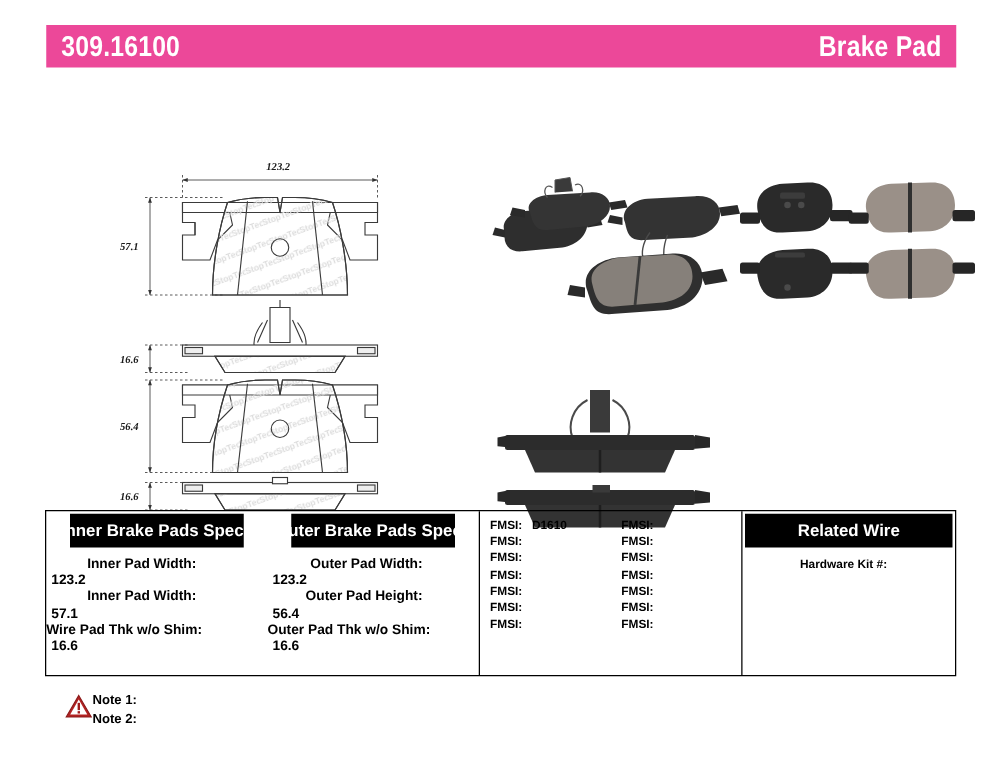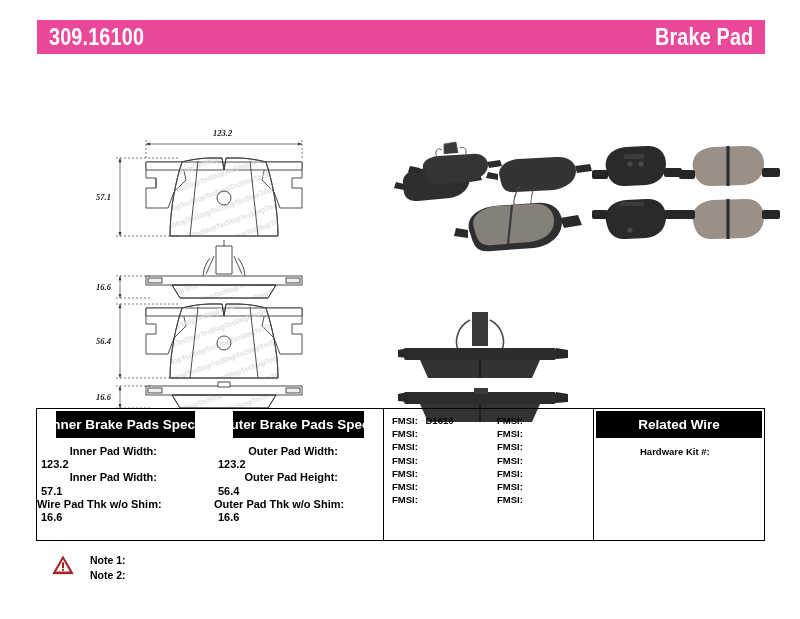--- a/index.html
+++ b/index.html
@@ -114,21 +114,21 @@
   .rel-row { font-size: 9.5px; font-weight: bold; line-height: 13.2px; margin-left: 37px; }
 
   
   .notes {
     position: absolute;
     left: 52px; top: 553px;
     display: flex;
     align-items: flex-start;
   }
   .warn-icon { width: 22px; height: 20px; margin-top: 2px; }
-  .note-lines { margin-left: 16px; }
+  .note-lines { }
   .note-line {
     font-size: 10.5px;
     font-weight: bold;
     line-height: 15px;
     white-space: nowrap;
   }
 </style>
 </head>
 <body>
 

